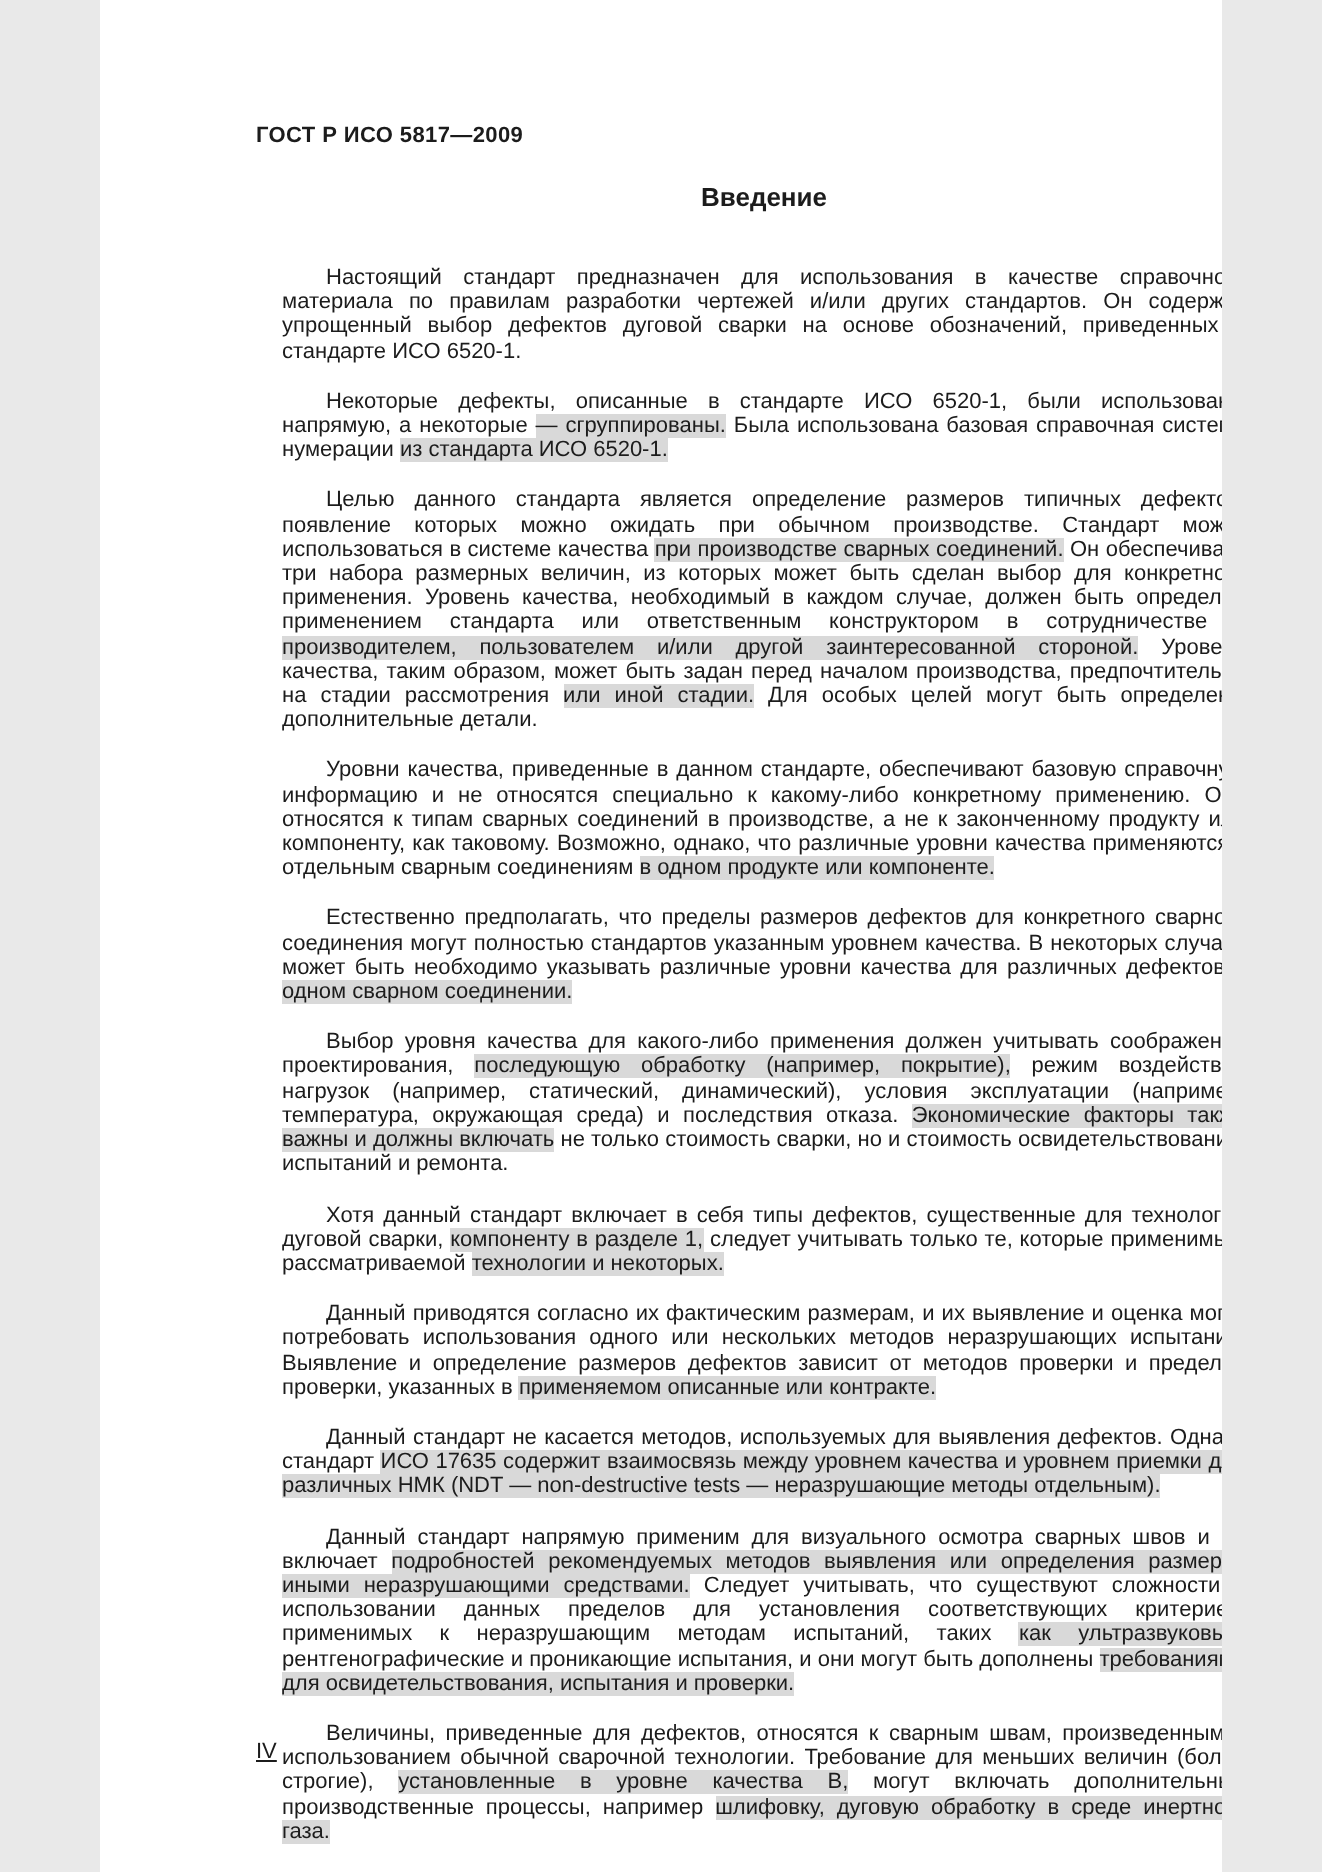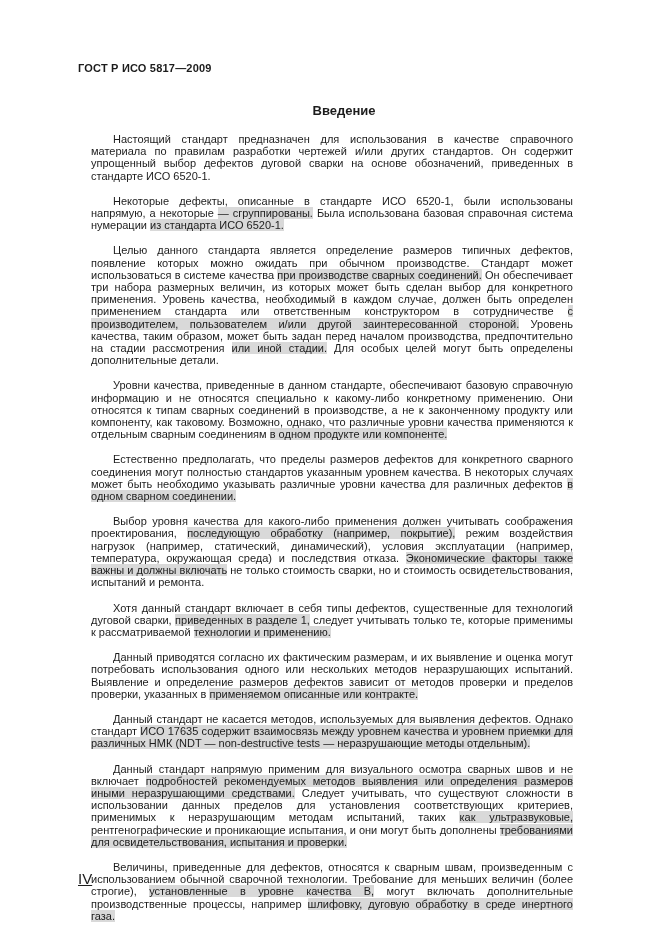--- a/index.html
+++ b/index.html
@@ -1,58 +1,58 @@
 <!DOCTYPE html>
 <html style="--text: #1c1c1c; --hl: #d9d9d9; --paper: #ffffff;"><head>
 <meta charset="utf-8">
 <style>
   :root { --text:#1c1c1c; --hl:#d9d9d9; --paper:#ffffff; }
   html,body { margin:0; padding:0; background:#e9e9e9; }
   .page {
-    position:relative; width:661px; height:936px; margin:0 auto;
+    position:relative; width:561px; height:936px; margin:0 auto;
     background:var(--paper); overflow:hidden;
     font-family:"Liberation Sans", sans-serif; color:var(--text);
   }
   .doc-header {
     position:absolute; left:78px; top:62px;
     font-size:11px; font-weight:bold; letter-spacing:.2px;
   }
   .section-title {
-    position:absolute; left:78px; top:91px; width:508px; margin:12px;
+    position:absolute; left:78px; top:91px; width:508px; margin:0;
     text-align:center; font-size:13px; font-weight:bold;
   }
   .body-text {
     position:absolute; left:78px; top:120px; width:508px;
   }
   .body-text p {
     margin:13px; text-align:justify; text-indent:22px;
     font-size:11px; line-height:12.2px;
     -webkit-hyphens:auto; hyphens:auto;
   }
   .hl { background:var(--hl); }
   .page-number {
-    position:absolute; left:78px; top:870px; font-size:15px;text-decoration:underline;
+    position:absolute; left:78px; top:870px; font-size:11px;text-decoration:underline;
   }
 </style>
 </head>
 <body>
 
 <div class="page">
   <div class="doc-header">ГОСТ Р ИСО 5817—2009</div>
 
   <h1 class="section-title">Введение</h1>
 
   <div class="body-text" id="paragraphs">
       <p lang="ru"><span>Настоящий стандарт предназначен для использования в качестве справочного материала по правилам разработки чертежей и/или других стандартов. Он содержит упрощенный выбор дефектов дуговой сварки на основе обозначений, приведенных в стандарте ИСО 6520-1.</span></p>
       <p lang="ru"><span>Некоторые дефекты, описанные в стандарте ИСО 6520-1, были использованы напрямую, а некоторые </span><span class="hl">— сгруппированы.</span><span> Была использована базовая справочная система нумерации </span><span class="hl">из стандарта ИСО 6520-1.</span></p>
       <p lang="ru"><span>Целью данного стандарта является определение размеров типичных дефектов, появление которых можно ожидать при обычном производстве. Стандарт может использоваться в системе качества </span><span class="hl">при производстве сварных соединений.</span><span> Он обеспечивает три набора размерных величин, из которых может быть сделан выбор для конкретного применения. Уровень качества, необходимый в каждом случае, должен быть определен применением стандарта или ответственным конструктором в сотрудничестве </span><span class="hl">с производителем, пользователем и/или другой заинтересованной стороной.</span><span> Уровень качества, таким образом, может быть задан перед началом производства, предпочтительно на стадии рассмотрения </span><span class="hl">или иной стадии.</span><span> Для особых целей могут быть определены дополнительные детали.</span></p>
       <p lang="ru"><span>Уровни качества, приведенные в данном стандарте, обеспечивают базовую справочную информацию и не относятся специально к какому-либо конкретному применению. Они относятся к типам сварных соединений в производстве, а не к законченному продукту или компоненту, как таковому. Возможно, однако, что различные уровни качества применяются к отдельным сварным соединениям </span><span class="hl">в одном продукте или компоненте.</span></p>
       <p lang="ru"><span>Естественно предполагать, что пределы размеров дефектов для конкретного сварного соединения могут полностью стандартов указанным уровнем качества. В некоторых случаях может быть необходимо указывать различные уровни качества для различных дефектов </span><span class="hl">в одном сварном соединении.</span></p>
       <p lang="ru"><span>Выбор уровня качества для какого-либо применения должен учитывать соображения проектирования, </span><span class="hl">последующую обработку (например, покрытие),</span><span> режим воздействия нагрузок (например, статический, динамический), условия эксплуатации (например, температура, окружающая среда) и последствия отказа. </span><span class="hl">Экономические факторы также важны и должны включать</span><span> не только стоимость сварки, но и стоимость освидетельствования, испытаний и ремонта.</span></p>
-      <p lang="ru"><span>Хотя данный стандарт включает в себя типы дефектов, существенные для технологий дуговой сварки, </span><span class="hl">приведенных в разделе 1,</span><span> следует учитывать только те, которые применимы к рассматриваемой </span><span class="hl">технологии и применению.</span></p>
+      <p lang="ru"><span>Хотя данный стандарт включает в себя типы дефектов, существенные для технологий дуговой сварки, </span><span class="hl">компоненту в разделе 1,</span><span> следует учитывать только те, которые применимы к рассматриваемой </span><span class="hl">технологии и некоторых.</span></p>
       <p lang="ru"><span>Данный приводятся согласно их фактическим размерам, и их выявление и оценка могут потребовать использования одного или нескольких методов неразрушающих испытаний. Выявление и определение размеров дефектов зависит от методов проверки и пределов проверки, указанных в </span><span class="hl">применяемом описанные или контракте.</span></p>
       <p lang="ru"><span>Данный стандарт не касается методов, используемых для выявления дефектов. Однако стандарт </span><span class="hl">ИСО 17635 содержит взаимосвязь между уровнем качества и уровнем приемки для различных НМК </span><span class="hl">(NDT — non-destructive tests — неразрушающие методы отдельным).</span></p>
       <p lang="ru"><span>Данный стандарт напрямую применим для визуального осмотра сварных швов и не включает </span><span class="hl">подробностей рекомендуемых методов выявления или определения размеров иными неразрушающими средствами.</span><span> Следует учитывать, что существуют сложности в использовании данных пределов для установления соответствующих критериев, применимых к неразрушающим методам испытаний, таких </span><span class="hl">как ультразвуковые,</span><span> рентгенографические и проникающие испытания, и они могут быть дополнены </span><span class="hl">требованиями для освидетельствования, испытания и проверки.</span></p>
       <p lang="ru"><span>Величины, приведенные для дефектов, относятся к сварным швам, произведенным с использованием обычной сварочной технологии. Требование для меньших величин (более строгие), </span><span class="hl">установленные в уровне качества B,</span><span> могут включать дополнительные производственные процессы, например </span><span class="hl">шлифовку, дуговую обработку в среде инертного газа.</span></p>
     </div>
 
   <div class="page-number">IV</div>
 </div>
 
 </body></html>

